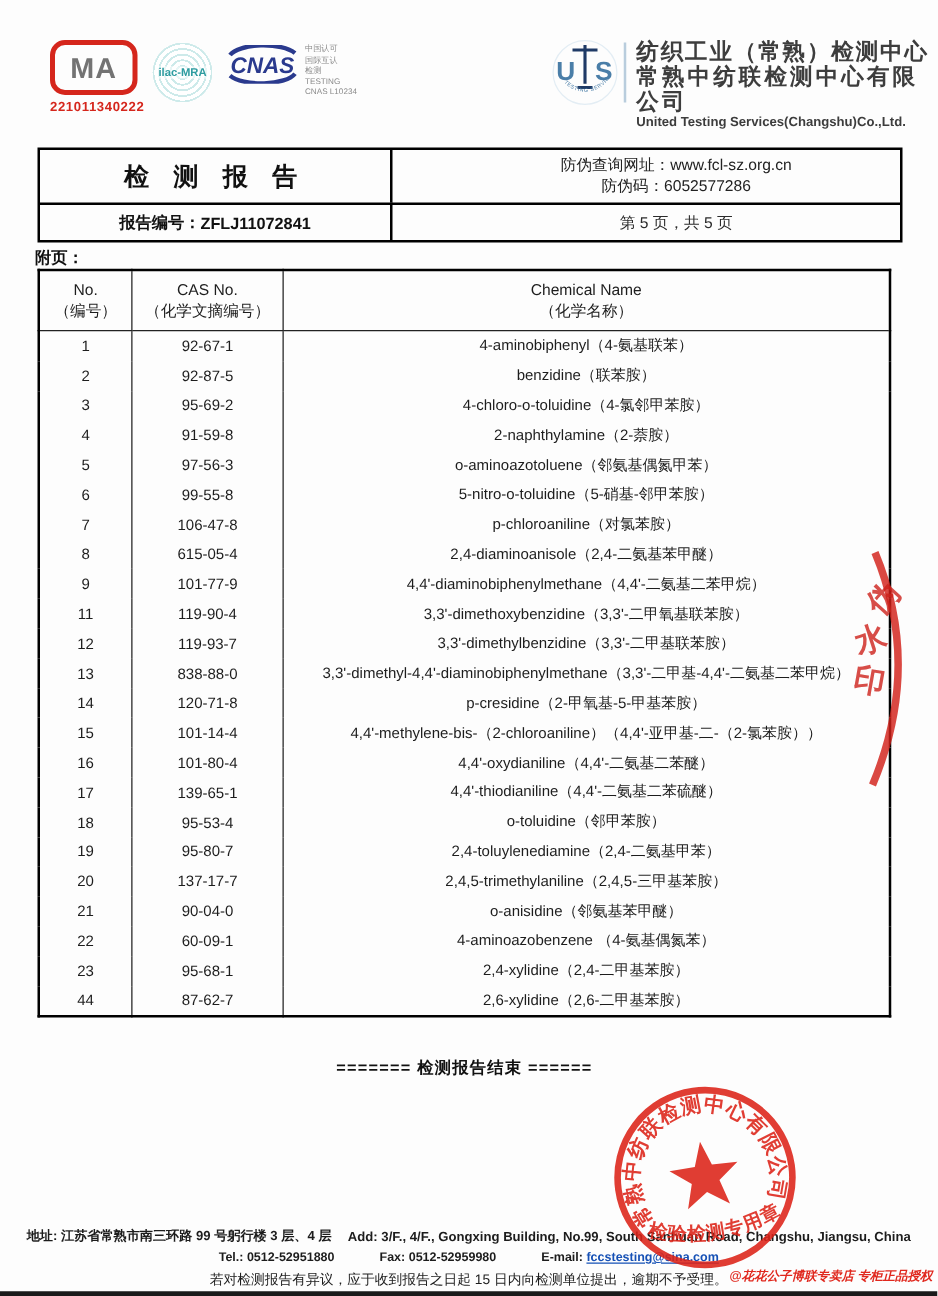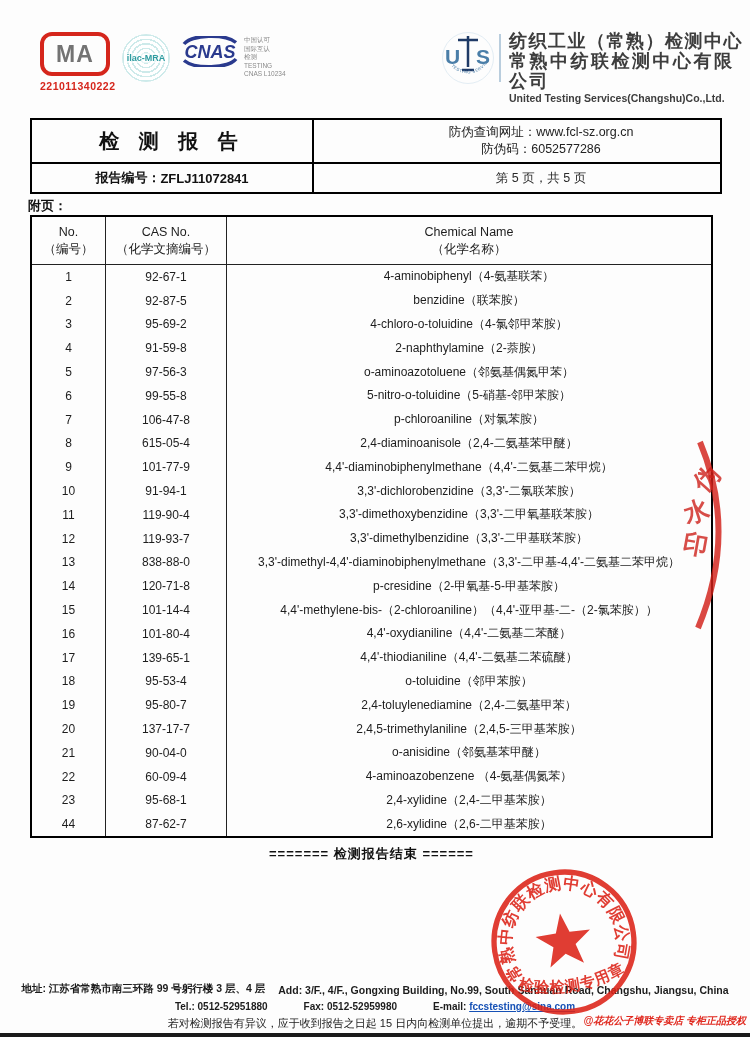--- a/index.html
+++ b/index.html
@@ -214,25 +214,20 @@
     <td class="c-cas">615-05-4</td>
     <td class="c-name">2,4-diaminoanisole（2,4-二氨基苯甲醚）</td>
   </tr>
 
   <tr>
     <td class="c-no">9</td>
     <td class="c-cas">101-77-9</td>
     <td class="c-name">4,4'-diaminobiphenylmethane（4,4'-二氨基二苯甲烷）</td>
   </tr>
 
-  <tr>
-    <td class="c-no">10</td>
-    <td class="c-cas">91-94-1</td>
-    <td class="c-name">3,3'-dichlorobenzidine（3,3'-二氯联苯胺）</td>
-  </tr>
 
   <tr>
     <td class="c-no">11</td>
     <td class="c-cas">119-90-4</td>
     <td class="c-name">3,3'-dimethoxybenzidine（3,3'-二甲氧基联苯胺）</td>
   </tr>
 
   <tr>
     <td class="c-no">12</td>
     <td class="c-cas">119-93-7</td>
@@ -288,21 +283,21 @@
   </tr>
 
   <tr>
     <td class="c-no">21</td>
     <td class="c-cas">90-04-0</td>
     <td class="c-name">o-anisidine（邻氨基苯甲醚）</td>
   </tr>
 
   <tr>
     <td class="c-no">22</td>
-    <td class="c-cas">60-09-4</td>
+    <td class="c-cas">60-09-1</td>
     <td class="c-name">4-aminoazobenzene （4-氨基偶氮苯）</td>
   </tr>
 
   <tr>
     <td class="c-no">23</td>
     <td class="c-cas">95-68-1</td>
     <td class="c-name">2,4-xylidine（2,4-二甲基苯胺）</td>
   </tr>
 
   <tr>

